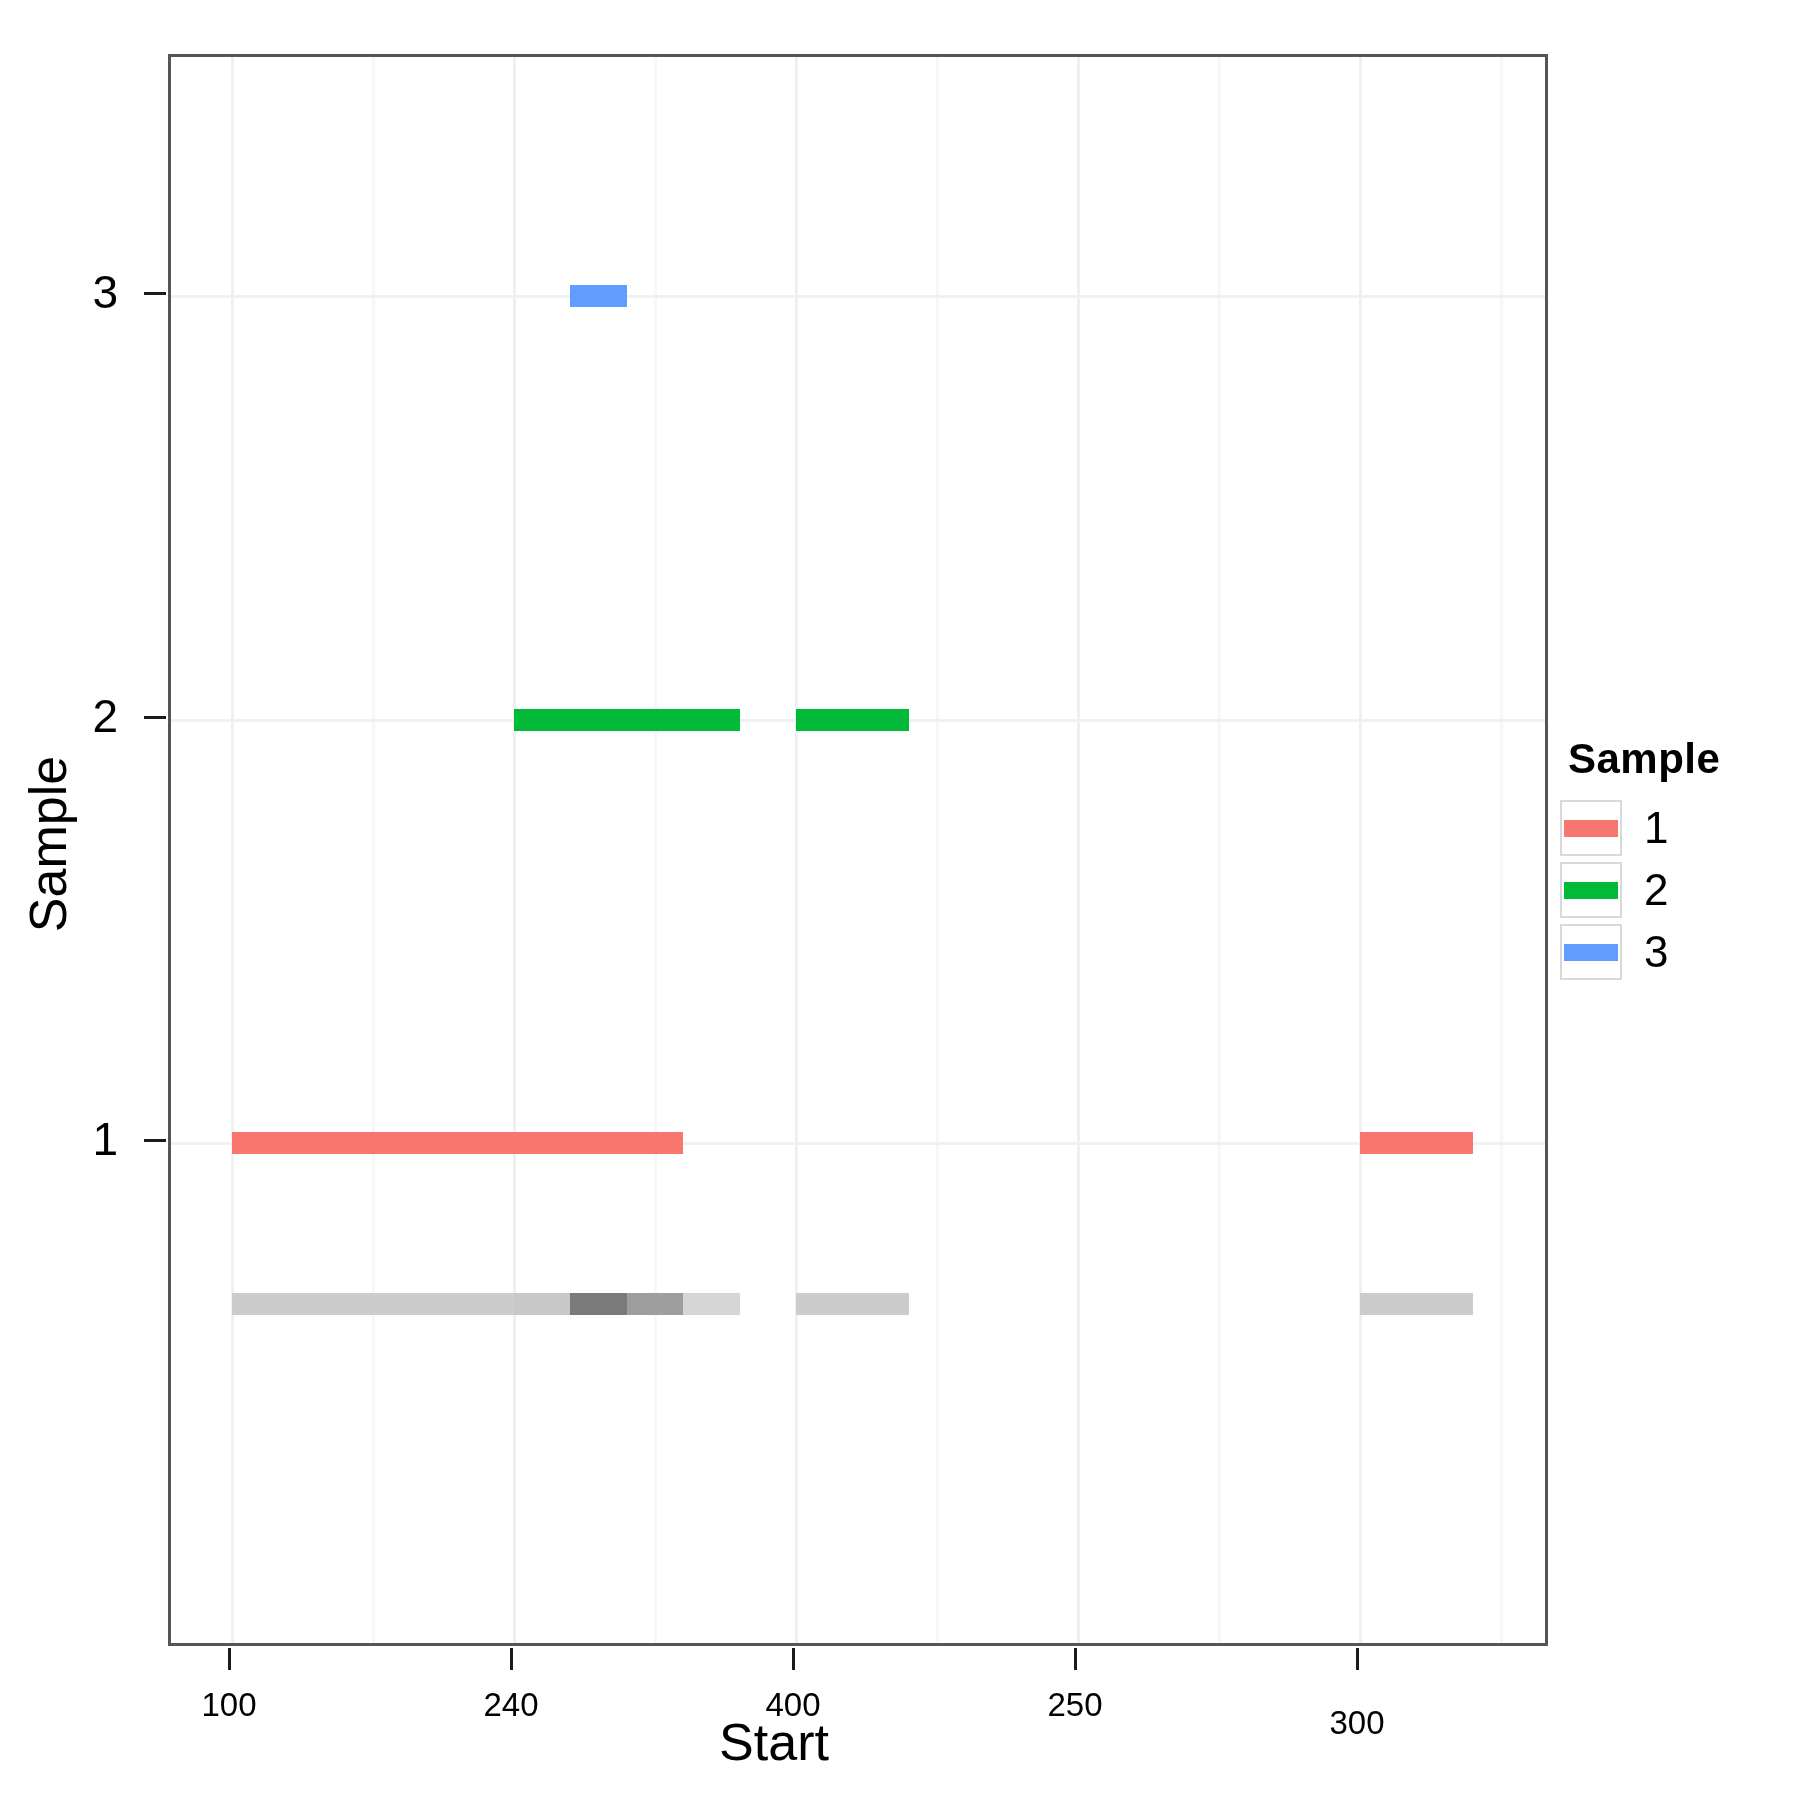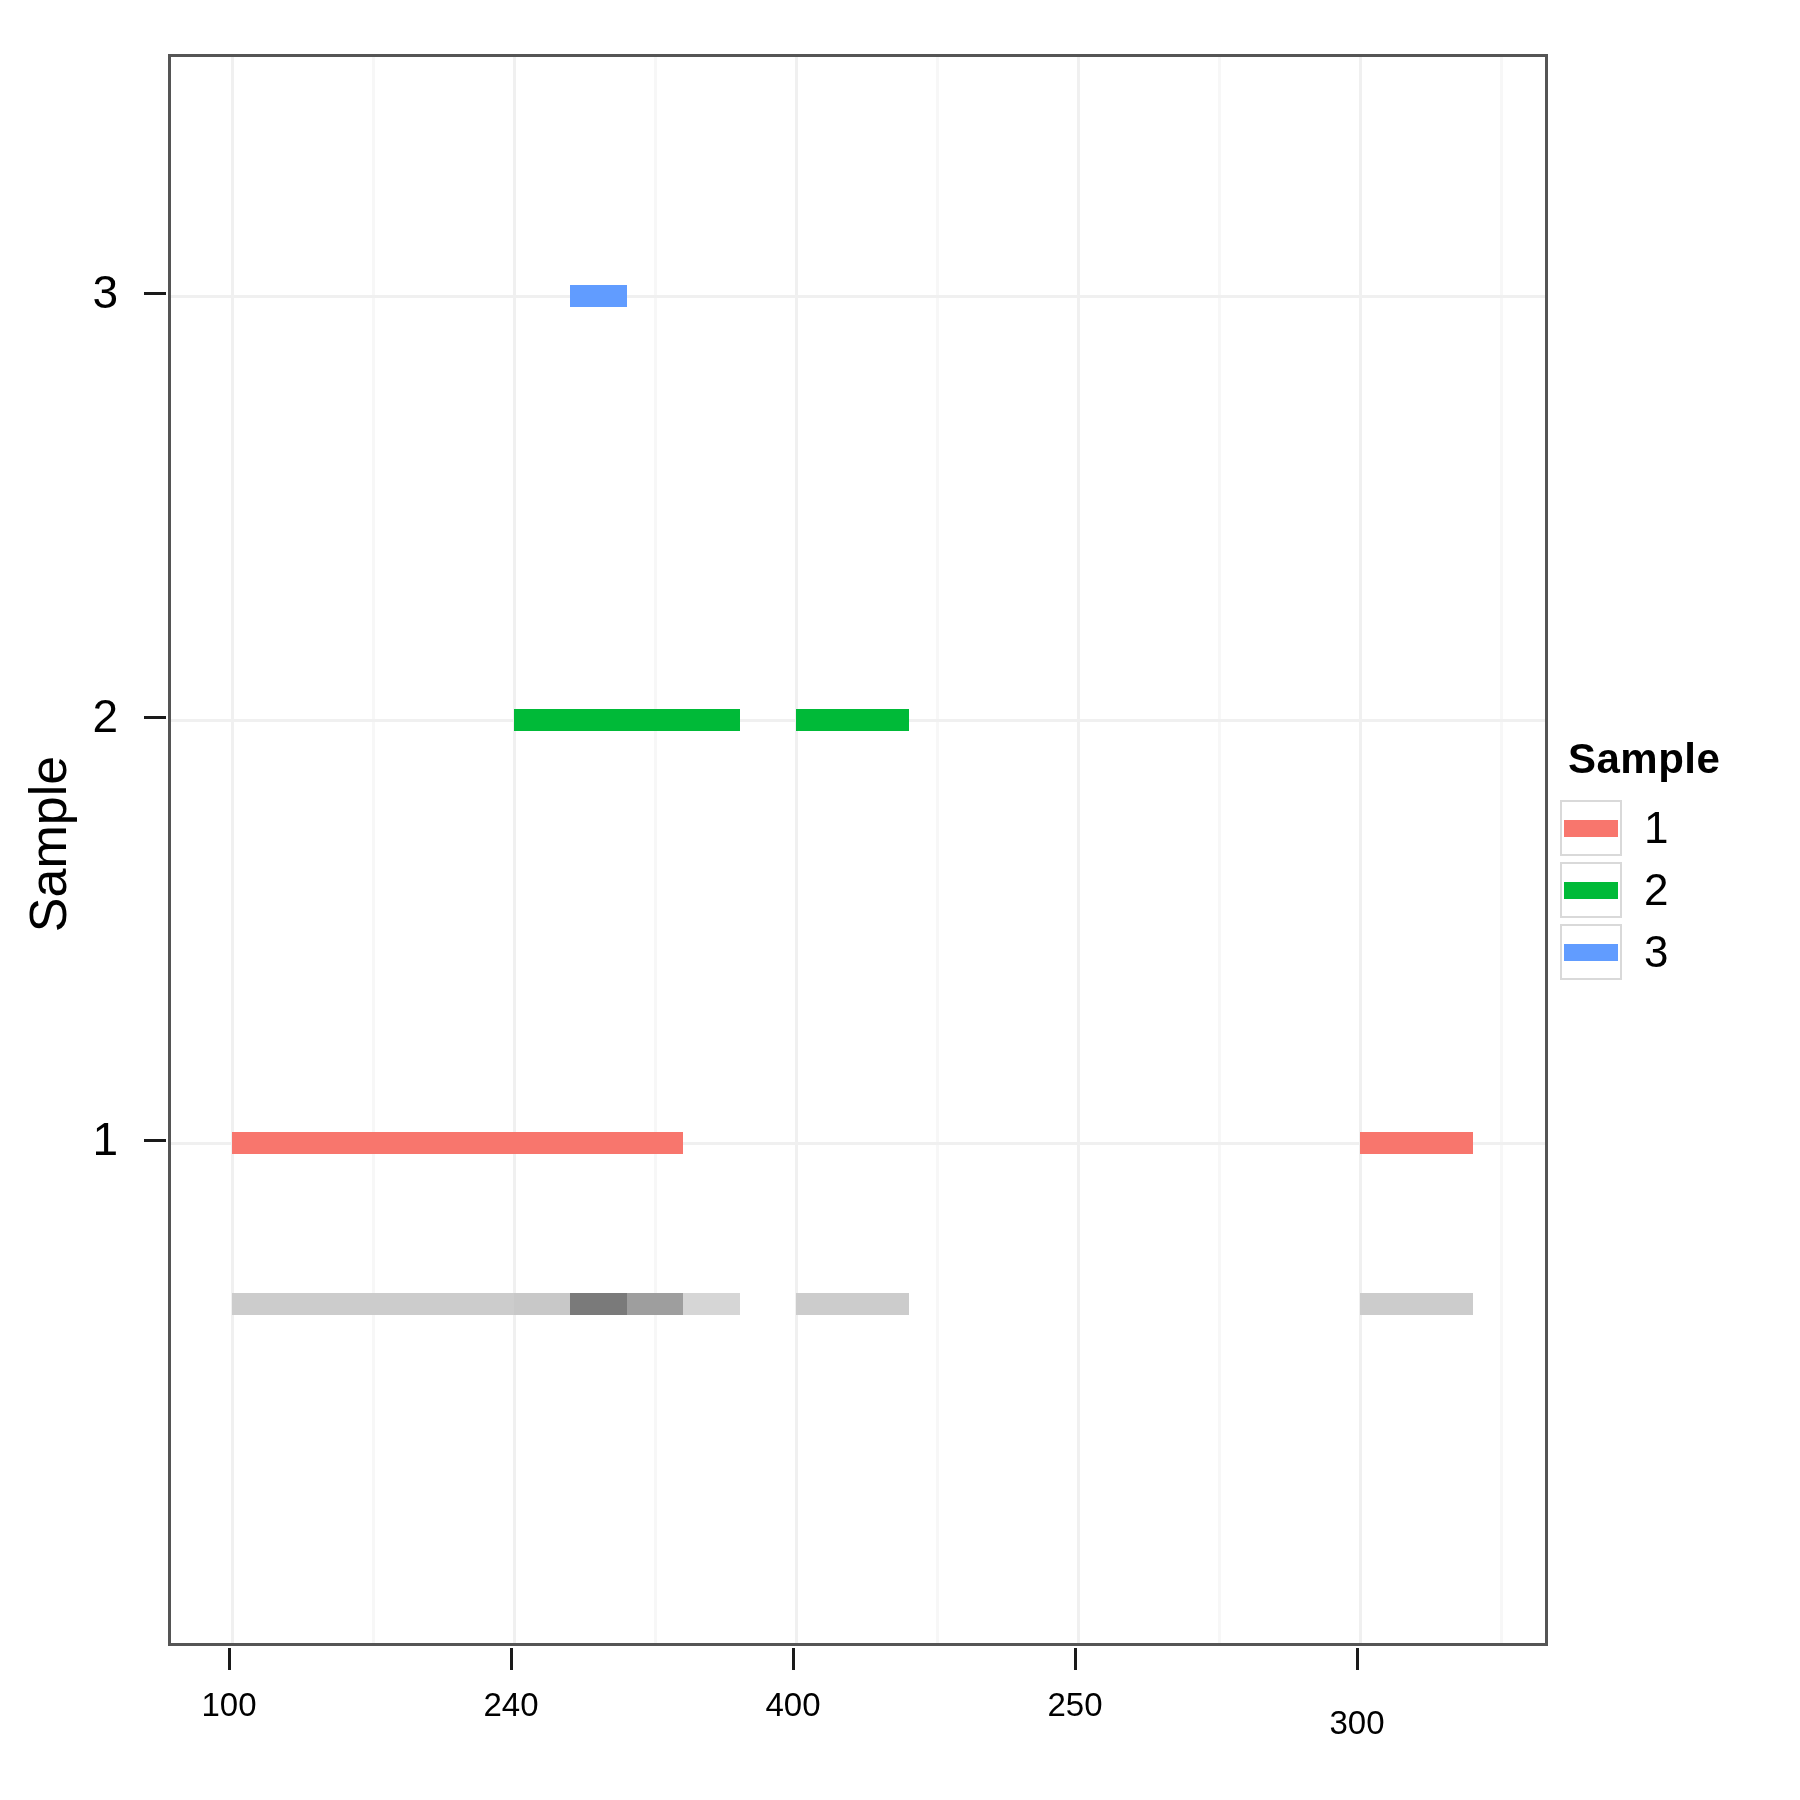--- a/index.html
+++ b/index.html
@@ -199,20 +199,21 @@
       <div class="xtick-mark" style="left: 510px; top: 1648px;"></div>
       <div class="xtick-label" style="left: 441px; top: 1688px;">240</div>
       <div class="xtick-mark" style="left: 792px; top: 1648px;"></div>
       <div class="xtick-label" style="left: 723px; top: 1688px;">400</div>
       <div class="xtick-mark" style="left: 1074px; top: 1648px;"></div>
       <div class="xtick-label" style="left: 1005px; top: 1688px;">250</div>
       <div class="xtick-mark" style="left: 1356px; top: 1648px;"></div>
       <div class="xtick-label" style="left: 1287px; top: 1688px; margin-top: 18px;">300</div>
     </div>
 
+  <div id="xlab">Start</div>
   <div id="ylab">Sample</div>
 
   <div id="legend">
     <div id="legend-title">Sample</div>
     <div id="legend-rows">
         <div class="legend-row">
           <div class="legend-key">
             <div class="legend-swatch" style="background: rgb(248, 118, 109);"></div>
           </div>
           <div class="legend-text">1</div>

